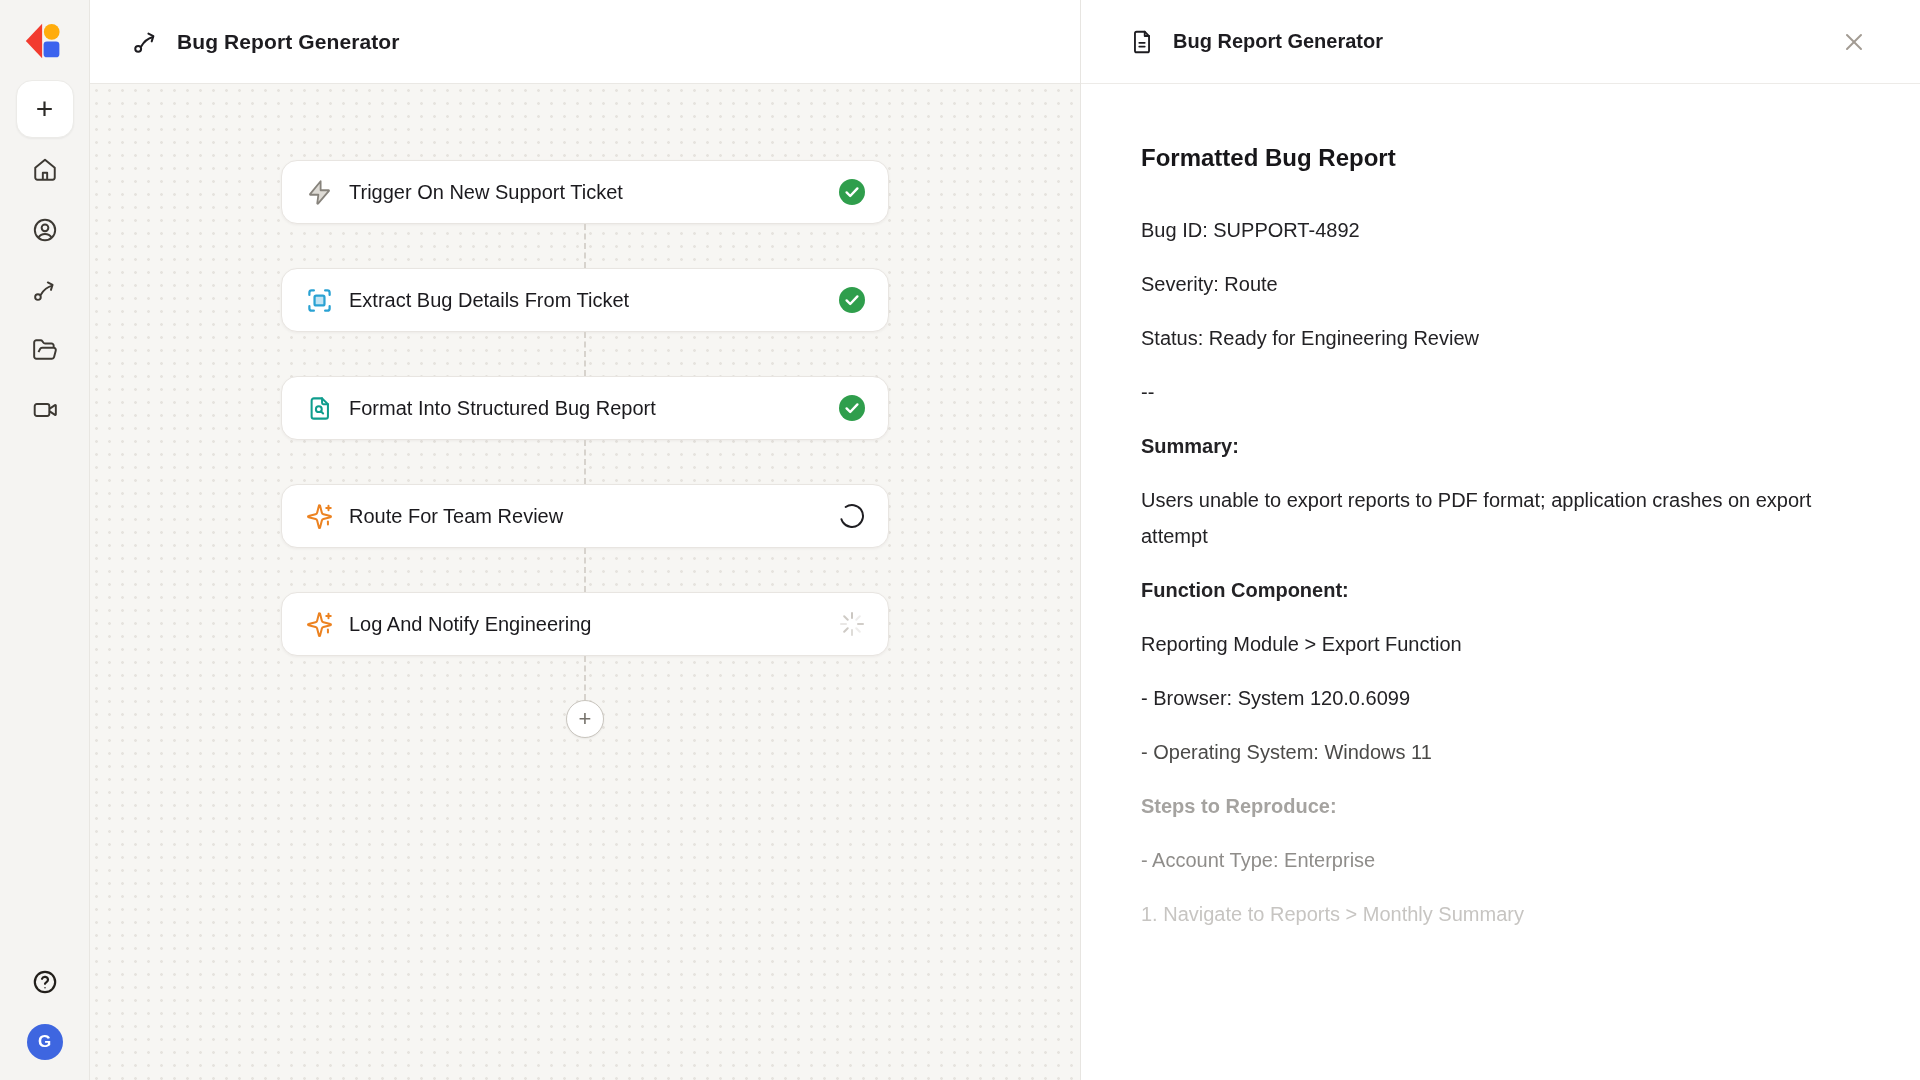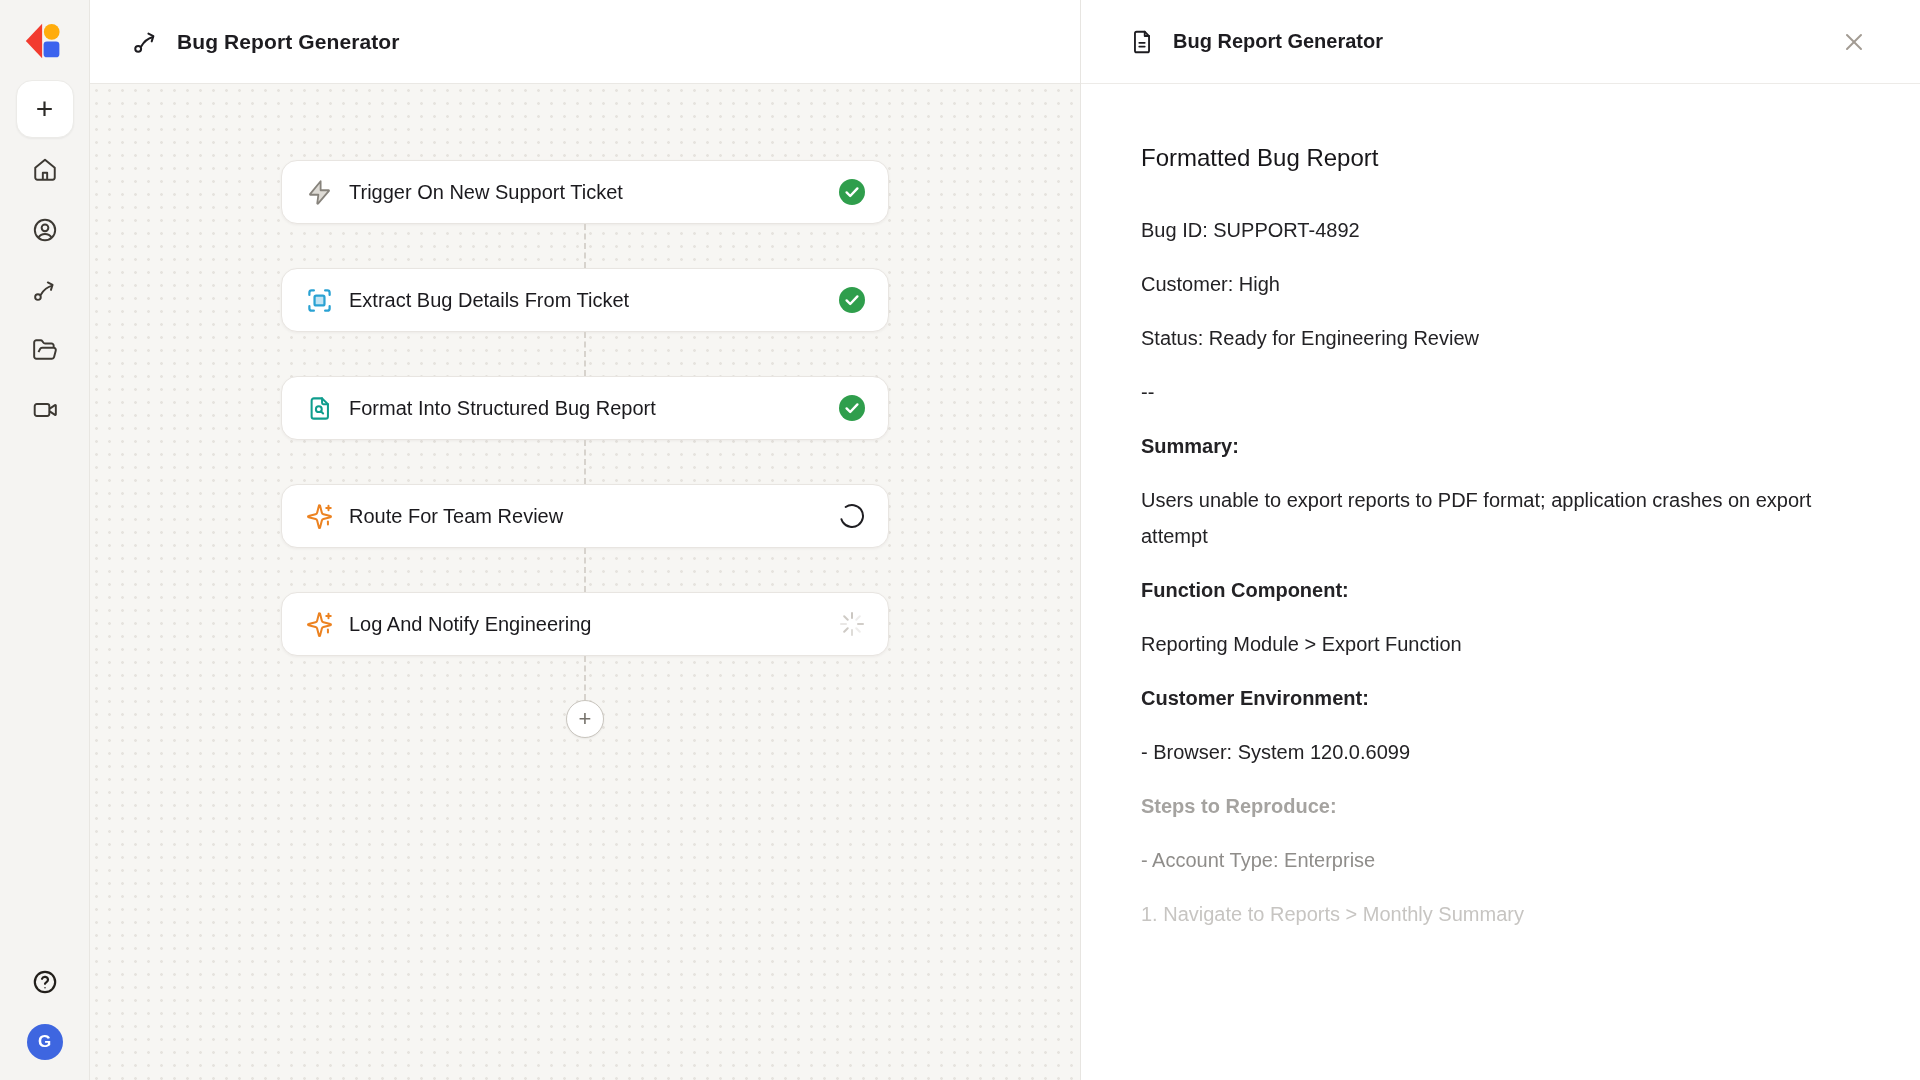--- a/index.html
+++ b/index.html
@@ -89,21 +89,21 @@
   .panel-header {
     height: 84px; border-bottom: 1px solid #edebe8;
     display: flex; align-items: center; padding: 0 54px 0 48px; gap: 18px;
   }
   .panel-header svg.doc { width: 26px; height: 26px; color: #1d1c20; }
   .panel-title { font-size: 20px; font-weight: 600; flex: 1; }
   .close-btn { width: 24px; height: 24px; cursor: pointer; display: flex; }
   .close-btn svg { width: 24px; height: 24px; color: #a29b93; }
 
   .panel-body { padding: 60px 70px 0 60px; overflow: hidden; }
-  .report-heading { font-size: 24px; font-weight: 400; color: #171619; margin-bottom: 40px; }
+  .report-heading { font-size: 24px; font-weight: 700; color: #171619; margin-bottom: 40px; }
   .report-line { font-size: 20px; line-height: 36px; color: #232225; margin-bottom: 18px; }
   .report-line.b { font-weight: 700; }
   .report-line.f1 { color: #4b4a48; }
   .report-line.f2 { color: #8f8d8a; }
   .report-line.f3 { color: #a5a3a0; }
   .report-line.f4 { color: #c7c5c2; }
 </style>
 </head>
 <body>
 
@@ -290,26 +290,26 @@
         <path d="M5 5 19 19"></path>
           <path d="M19 5 5 19"></path>
       </svg>
     </span>
   </div>
 
   <div class="panel-body">
     <div class="report-heading">Formatted Bug Report</div>
 
     <p class="report-line">Bug ID: SUPPORT-4892</p>
-    <p class="report-line">Customer: High</p>
+    <p class="report-line">Severity: Route</p>
     <p class="report-line">Status: Ready for Engineering Review</p>
     <p class="report-line">--</p>
     <p class="report-line b">Summary:</p>
     <p class="report-line">Users unable to export reports to PDF format; application crashes on export attempt</p>
     <p class="report-line b">Function Component:</p>
     <p class="report-line">Reporting Module &gt; Export Function</p>
-    <p class="report-line b">Customer Environment:</p>
     <p class="report-line">- Browser: System 120.0.6099</p>
+    <p class="report-line f1">- Operating System: Windows 11</p>
     <p class="report-line b f3">Steps to Reproduce:</p>
     <p class="report-line f2">- Account Type: Enterprise</p>
     <p class="report-line f4">1. Navigate to Reports &gt; Monthly Summary</p>
   </div>
 </div>
 
 </body></html>

